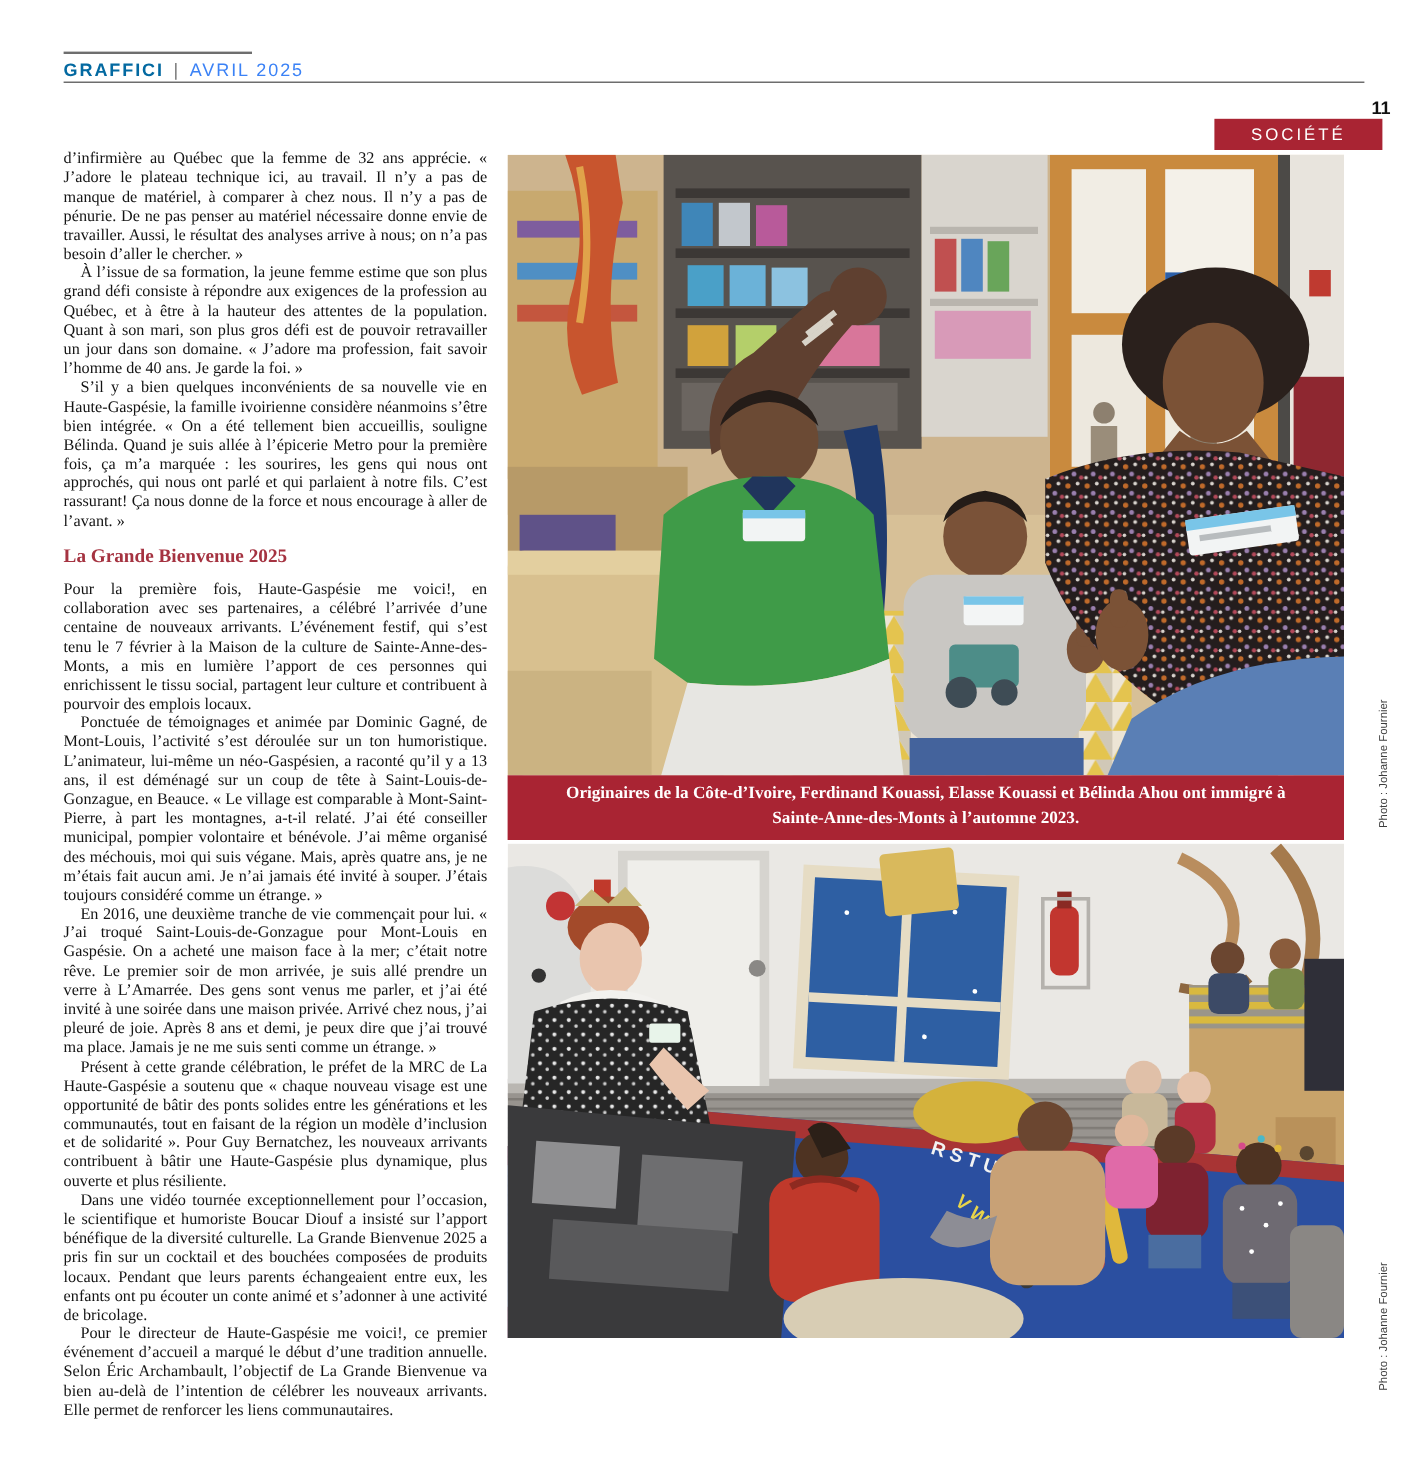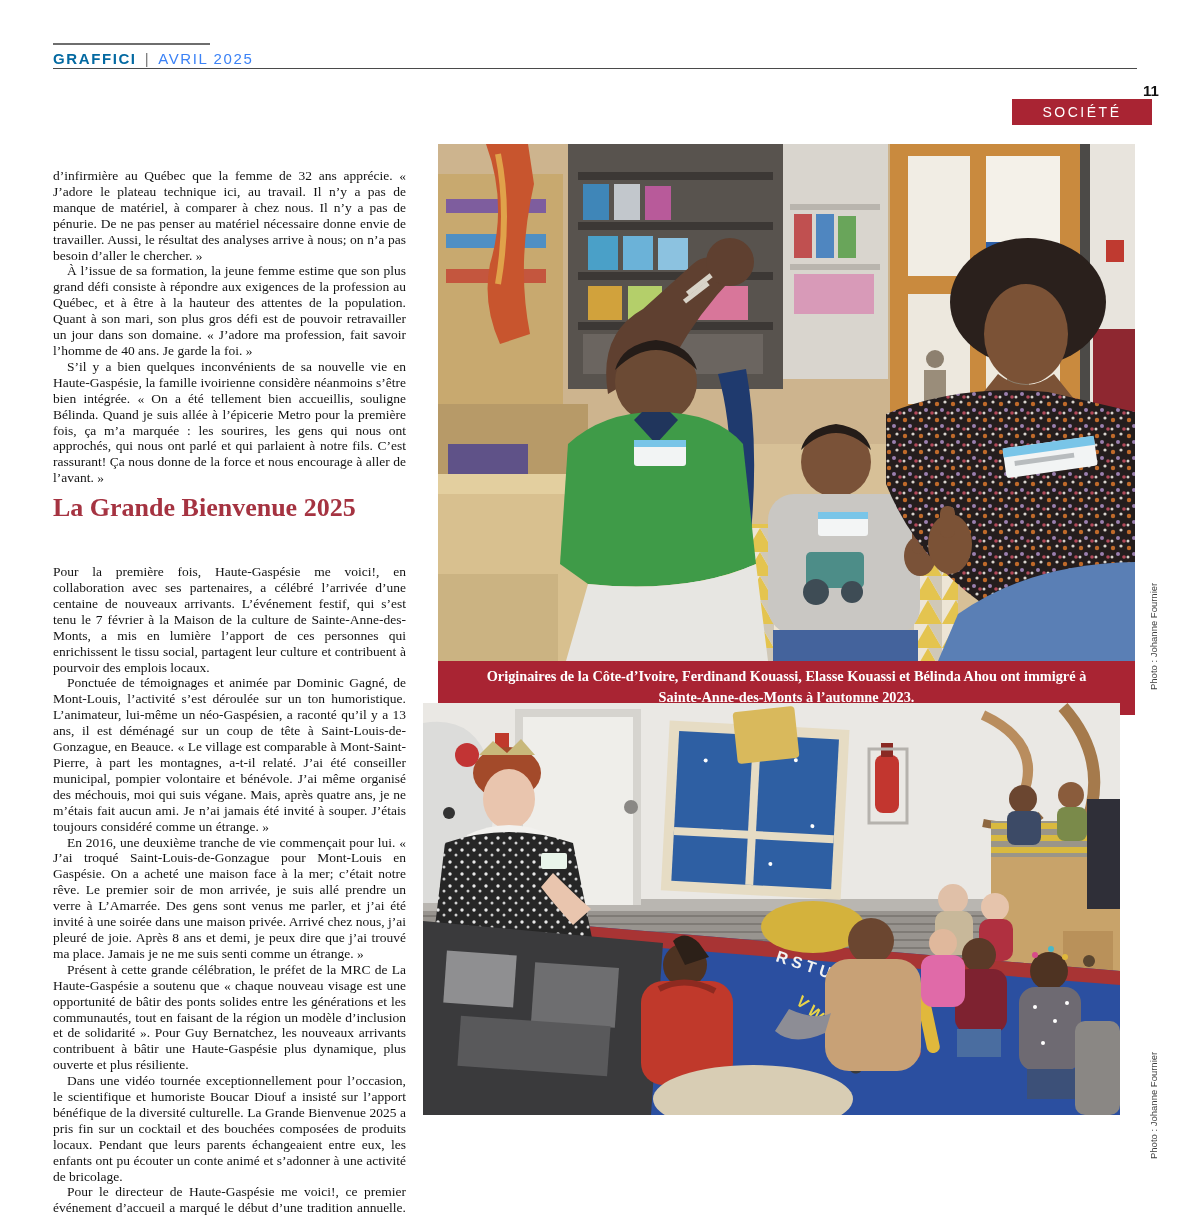--- a/index.html
+++ b/index.html
@@ -24,23 +24,23 @@
     color:#fff;font-family:"Liberation Sans",sans-serif;font-weight:normal;font-size:14px;
     letter-spacing:2.5px;display:flex;align-items:center;justify-content:center;margin-top:21px;
   }
   .page-number{position:absolute;left:1143px;top:82px;font-family:"Liberation Sans",sans-serif;font-weight:bold;font-size:15px;color:#111;text-align:center;}
   
   .article{
     position:absolute;left:53px;top:124px;width:353px;
     font-size:13.5px;line-height:15.9px;text-align:justify;color:#131313;
   }
   .article p{margin:0;text-indent:14px;}
-  .article p.flush{text-indent:0;margin-top:44px;}
+  .article p.flush{text-indent:0;}
   .subheading{
-    font-weight:bold;font-size:26px;line-height:24px;color:var(--heading-red);
+    font-weight:bold;font-size:16px;line-height:24px;color:var(--heading-red);
     margin:10px 0 7px 0;text-align:left;
   }
   
   .figure{position:absolute;left:423px;width:697px;}
   .fig1{top:129px;}
   .fig2{top:703px;}
   .photo{display:block;width:697px;}
   .caption{
     background:var(--red);color:#ffffff;font-weight:bold;font-size:14.3px;line-height:1.5;
     text-align:center;min-height:44px;box-sizing:border-box;padding:5px 28px 6px 28px;
@@ -76,21 +76,21 @@
     <p>S’il y a bien quelques inconvénients de sa nouvelle vie en Haute-Gaspésie, la famille ivoirienne considère néanmoins s’être bien intégrée. « On a été tellement bien accueillis, souligne Bélinda. Quand je suis allée à l’épicerie Metro pour la première fois, ça m’a marquée : les sourires, les gens qui nous ont approchés, qui nous ont parlé et qui parlaient à notre fils. C’est rassurant! Ça nous donne de la force et nous encourage à aller de l’avant. »</p>
     <h2 class="subheading">La Grande Bienvenue 2025</h2>
     <p class="flush">Pour la première fois, Haute-Gaspésie me voici!, en collaboration avec ses partenaires, a célébré l’arrivée d’une centaine de nouveaux arrivants. L’événement festif, qui s’est tenu le 7 février à la Maison de la culture de Sainte-Anne-des-Monts, a mis en lumière l’apport de ces personnes qui enrichissent le tissu social, partagent leur culture et contribuent à pourvoir des emplois locaux.</p>
     <p>Ponctuée de témoignages et animée par Dominic Gagné, de Mont-Louis, l’activité s’est déroulée sur un ton humoristique. L’animateur, lui-même un néo-Gaspésien, a raconté qu’il y a 13 ans, il est déménagé sur un coup de tête à Saint-Louis-de-Gonzague, en Beauce. « Le village est comparable à Mont-Saint-Pierre, à part les montagnes, a-t-il relaté. J’ai été conseiller municipal, pompier volontaire et bénévole. J’ai même organisé des méchouis, moi qui suis végane. Mais, après quatre ans, je ne m’étais fait aucun ami. Je n’ai jamais été invité à souper. J’étais toujours considéré comme un étrange. »</p>
     <p>En 2016, une deuxième tranche de vie commençait pour lui. « J’ai troqué Saint-Louis-de-Gonzague pour Mont-Louis en Gaspésie. On a acheté une maison face à la mer; c’était notre rêve. Le premier soir de mon arrivée, je suis allé prendre un verre à L’Amarrée. Des gens sont venus me parler, et j’ai été invité à une soirée dans une maison privée. Arrivé chez nous, j’ai pleuré de joie. Après 8 ans et demi, je peux dire que j’ai trouvé ma place. Jamais je ne me suis senti comme un étrange. »</p>
     <p>Présent à cette grande célébration, le préfet de la MRC de La Haute-Gaspésie a soutenu que « chaque nouveau visage est une opportunité de bâtir des ponts solides entre les générations et les communautés, tout en faisant de la région un modèle d’inclusion et de solidarité ». Pour Guy Bernatchez, les nouveaux arrivants contribuent à bâtir une Haute-Gaspésie plus dynamique, plus ouverte et plus résiliente.</p>
     <p>Dans une vidéo tournée exceptionnellement pour l’occasion, le scientifique et humoriste Boucar Diouf a insisté sur l’apport bénéfique de la diversité culturelle. La Grande Bienvenue 2025 a pris fin sur un cocktail et des bouchées composées de produits locaux. Pendant que leurs parents échangeaient entre eux, les enfants ont pu écouter un conte animé et s’adonner à une activité de bricolage.</p>
     <p>Pour le directeur de Haute-Gaspésie me voici!, ce premier événement d’accueil a marqué le début d’une tradition annuelle. Selon Éric Archambault, l’objectif de La Grande Bienvenue va bien au-delà de l’intention de célébrer les nouveaux arrivants. Elle permet de renforcer les liens communautaires.</p>
   </div>
 
-  <figure class="figure fig1" style="margin:15px">
+  <figure class="figure fig1" style="margin:0">
     <svg class="photo" width="697" height="517" viewBox="0 0 697 517">
       <defs>
         <pattern id="floral" width="16" height="16" patternUnits="userSpaceOnUse">
           <rect width="16" height="16" fill="#241d1d"></rect>
           <circle cx="3" cy="4" r="2.2" fill="#c06a2a"></circle>
           <circle cx="11" cy="2" r="1.6" fill="#d8d3cd"></circle>
           <circle cx="8" cy="10" r="2" fill="#9a7fae"></circle>
           <circle cx="14" cy="13" r="1.8" fill="#b3495a"></circle>
           <circle cx="2" cy="13" r="1.5" fill="#d8d3cd"></circle>
         </pattern>

